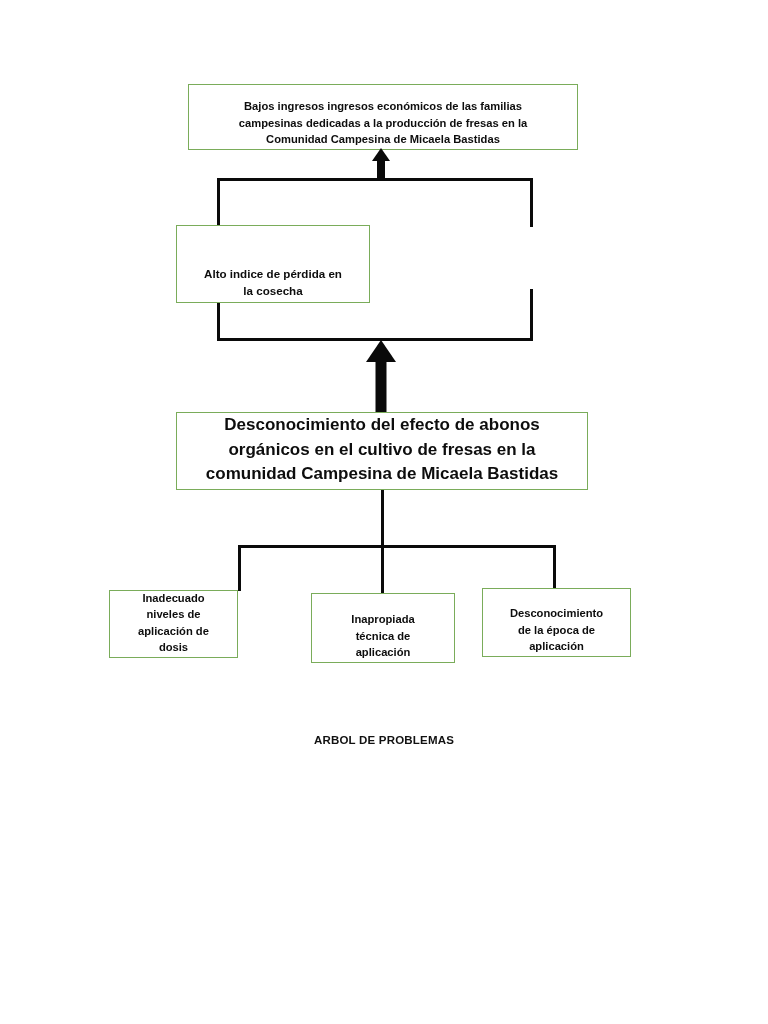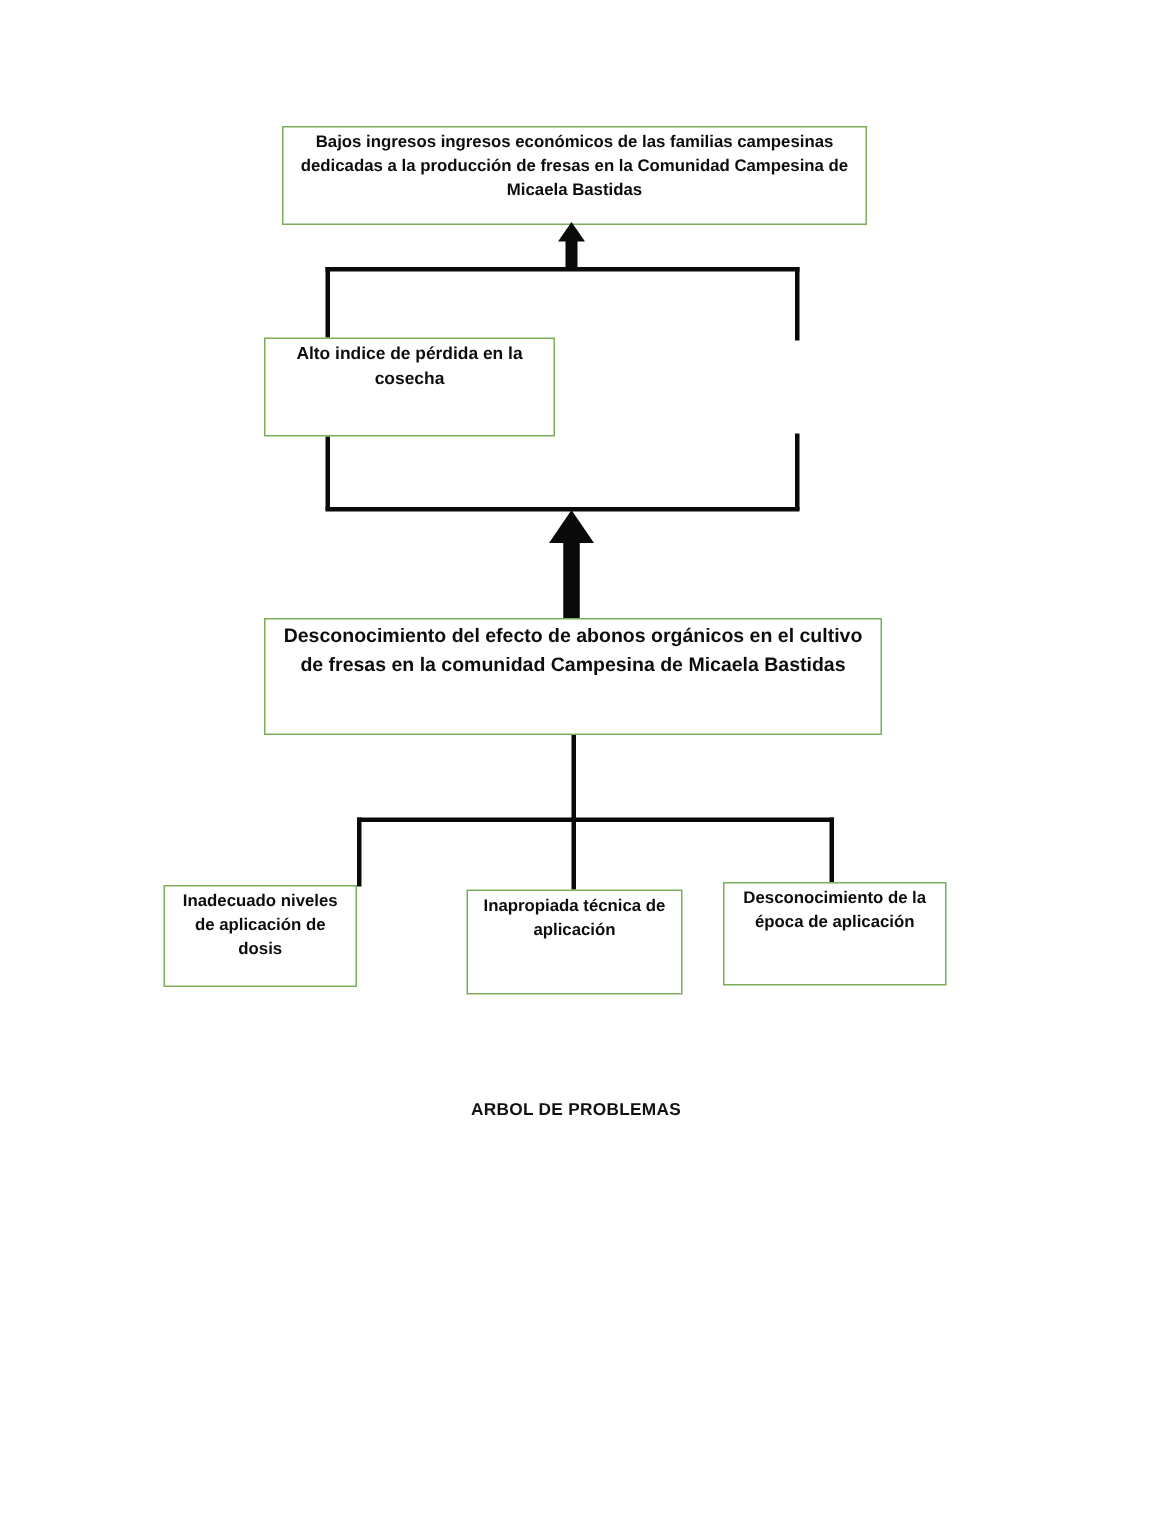--- a/index.html
+++ b/index.html
@@ -18,50 +18,50 @@
     height: 1024px;
     background: #ffffff;
     overflow: hidden;
   }
   .node {
     position: absolute;
     box-sizing: border-box;
     border: 1.5px solid #7aac5a;
     background: #ffffff;
     display: flex;
-    align-items: flex-start;
+    align-items: flex-end;
     justify-content: center;
     text-align: center;
     font-weight: bold;
     color: #0d0d0d;
     z-index: 3;
-    padding: 2px 8px;
+    padding: 2px 22px;
   }
   .node .txt {
     display: block;
     width: 100%;
     line-height: 1.45;
   }
 
   
   #node-effect-main {
     left: 188px; top: 84px; width: 390px; height: 66px;
     font-size: 11.2px;
   }
   #node-effect-left {
-    left: 176px; top: 225px; width: 194px; height: 66px;
+    left: 176px; top: 225px; width: 194px; height: 78px;
     font-size: 11.6px;
   }
   #node-effect-right {
     left: 406px; top: 225px; width: 192px; height: 66px;
     font-size: 11.6px;
   }
   #node-problem-core {
     left: 176px; top: 412px; width: 412px; height: 78px;
-    font-size: 13px;
+    font-size: 17px;
   }
   #node-cause-1 {
     left: 109px; top: 590px; width: 129px; height: 68px;
     font-size: 11.2px;
   }
   #node-cause-2 {
     left: 311px; top: 593px; width: 144px; height: 70px;
     font-size: 11.2px;
   }
   #node-cause-3 {

